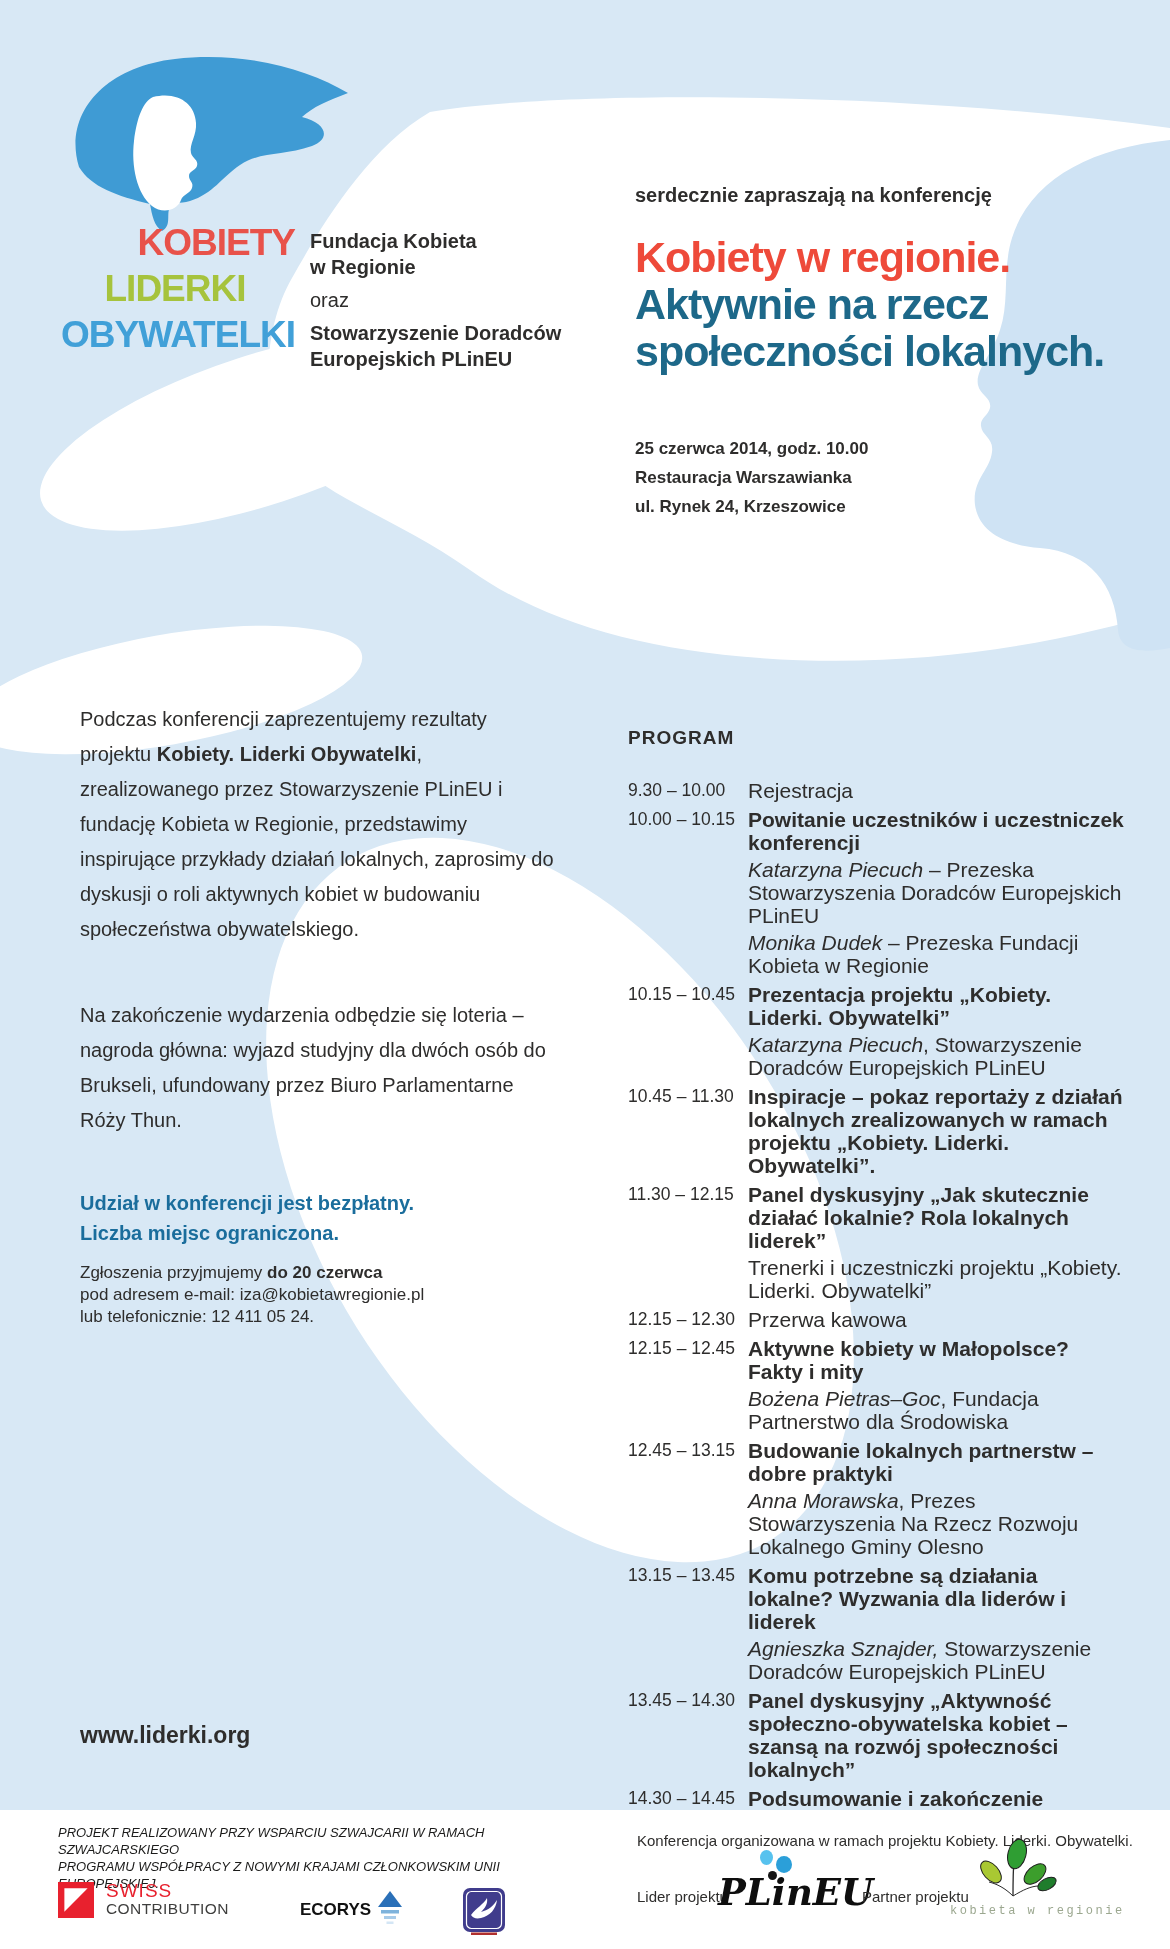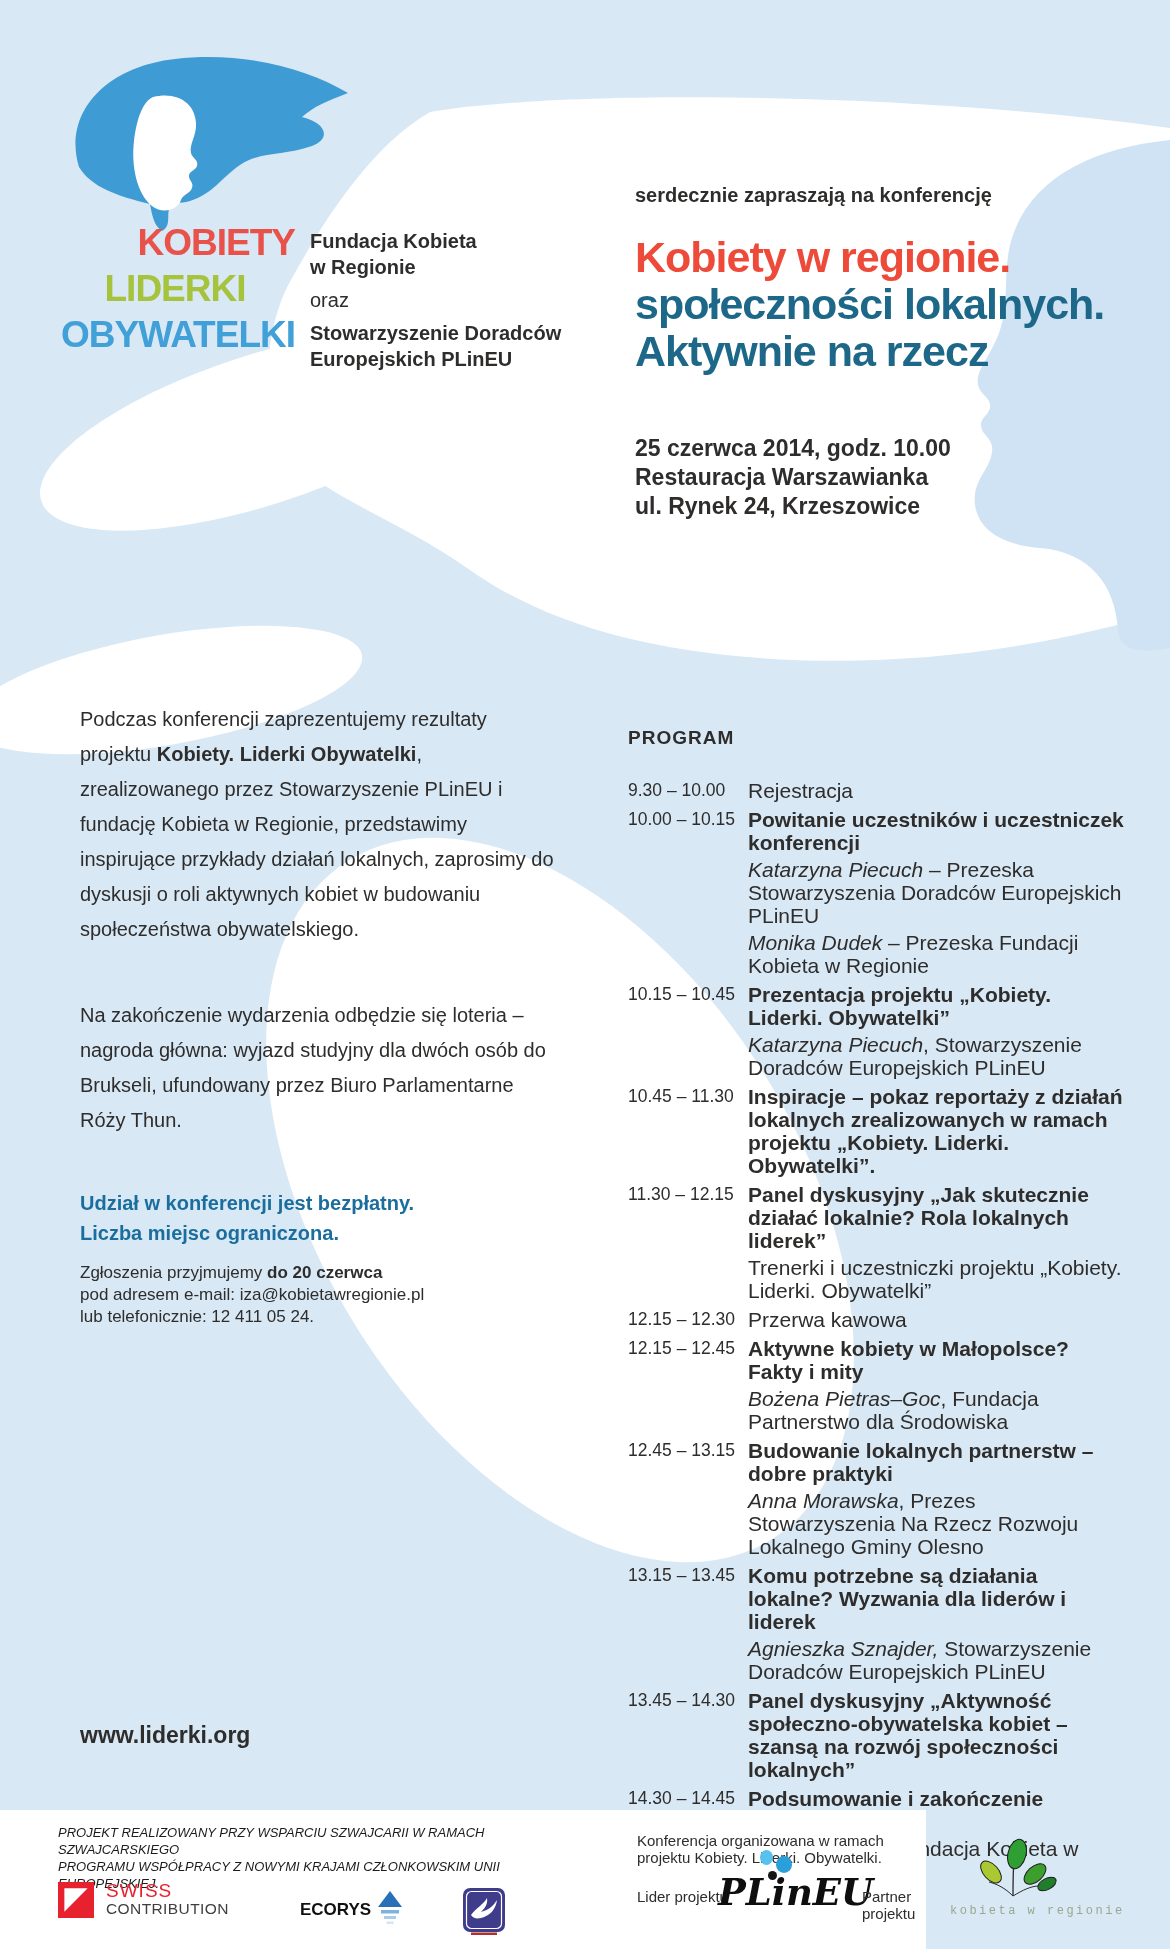--- a/index.html
+++ b/index.html
@@ -15,40 +15,40 @@
   .logo-words{left:55px;top:220px;width:240px;text-align:right;
     font-weight:800;font-size:37px;line-height:46px;letter-spacing:-1px;}
   .org-block{left:310px;top:228px;font-size:20px;line-height:26px;}
   .org-group{margin-bottom:7px;}
   .b{font-weight:bold;} .i{font-style:italic;}
 
   
   .invite{left:635px;top:184px;font-size:20px;font-weight:bold;}
   .title{left:635px;top:234px;font-size:43px;font-weight:bold;line-height:47px;letter-spacing:-1px;}
   .title .red{color:#ee4a3a;} .title .blue{color:#1d6889;}
-  .event{left:635px;top:434px;font-size:23px;font-weight:bold;line-height:29px;}
+  .event{left:635px;top:434px;font-size:17px;font-weight:bold;line-height:29px;}
 
   
   .intro{left:80px;top:702px;width:480px;font-size:20px;line-height:35px;}
   .lottery{left:80px;top:998px;width:480px;font-size:20px;line-height:35px;}
   .free{left:80px;top:1188px;font-size:20px;font-weight:bold;line-height:30px;color:#1a6d9c;}
   .signup{left:80px;top:1262px;width:420px;font-size:17px;line-height:22px;}
   .website{left:80px;top:1722px;font-size:23px;font-weight:bold;}
 
   
   .program{left:628px;top:727px;width:500px;}
   .program-header{font-size:19px;font-weight:bold;letter-spacing:1px;margin-bottom:30px;}
   .prog-row{display:flex;margin-bottom:6px;}
   .prog-time{width:120px;flex:none;font-size:17.5px;line-height:23px;}
   .prog-content{width:376px;font-size:21px;line-height:23px;}
   .prog-title.b{font-weight:bold;}
   .prog-speaker{margin-top:4px;}
 
   
-  .footer{position:absolute;left:0;top:1810px;width:926px;height:139px;background:#ffffff;}
+  .footer{position:absolute;left:0;top:1810px;width:1170px;height:139px;background:#ffffff;}
   .foot-note-left{left:58px;top:14px;width:480px;font-size:13px;line-height:17px;
     font-style:italic;color:#1b1b1a;}
   .swiss{left:58px;top:72px;display:flex;align-items:flex-start;}
   .swiss-text{margin-left:12px;line-height:18px;}
   .swiss-w1{color:#e8212e;font-weight:normal;font-size:19px;letter-spacing:1px;}
   .swiss-w2{color:#3e3e3d;font-size:15.5px;letter-spacing:0.4px;}
   .ecorys{left:300px;top:80px;display:flex;align-items:center;}
   .ecorys-text{font-weight:bold;font-size:17px;color:#111;margin-right:6px;margin-top:2px;}
   .bird-logo{left:463px;top:78px;}
   .foot-note-right{left:637px;top:22px;font-size:15px;}
@@ -90,22 +90,22 @@
 
 <div class="abs org-block">
     <div class="org-group b">Fundacja Kobieta<br>w Regionie</div>
     <div class="org-group">oraz</div>
     <div class="org-group b">Stowarzyszenie Doradców<br>Europejskich PLinEU</div>
   </div>
 
 <div class="abs invite">serdecznie zapraszają na konferencję</div>
 <div class="abs title">
   <div class="red">Kobiety w regionie.</div>
+  <div class="blue">Aktywnie na rzecz</div>
   <div class="blue">społeczności lokalnych.</div>
-  <div class="blue">Aktywnie na rzecz</div>
 </div>
 <div class="abs event">
   <div>25 czerwca 2014, godz. 10.00</div>
   <div>Restauracja Warszawianka</div>
   <div>ul. Rynek 24, Krzeszowice</div>
 </div>
 
 <div class="abs intro"><span>Podczas konferencji zaprezentujemy rezultaty projektu </span><span class="b">Kobiety. Liderki Obywatelki</span><span>, zrealizowanego przez Stowarzyszenie PLinEU i fundację Kobieta w Regionie, przedstawimy inspirujące przykłady działań lokalnych, zaprosimy do dyskusji o roli aktywnych kobiet w budowaniu społeczeństwa obywatelskiego.</span></div>
 <div class="abs lottery">Na zakończenie wydarzenia odbędzie się loteria – nagroda główna: wyjazd studyjny dla dwóch osób do Brukseli, ufundowany przez Biuro Parlamentarne Róży Thun.</div>
 <div class="abs free">

